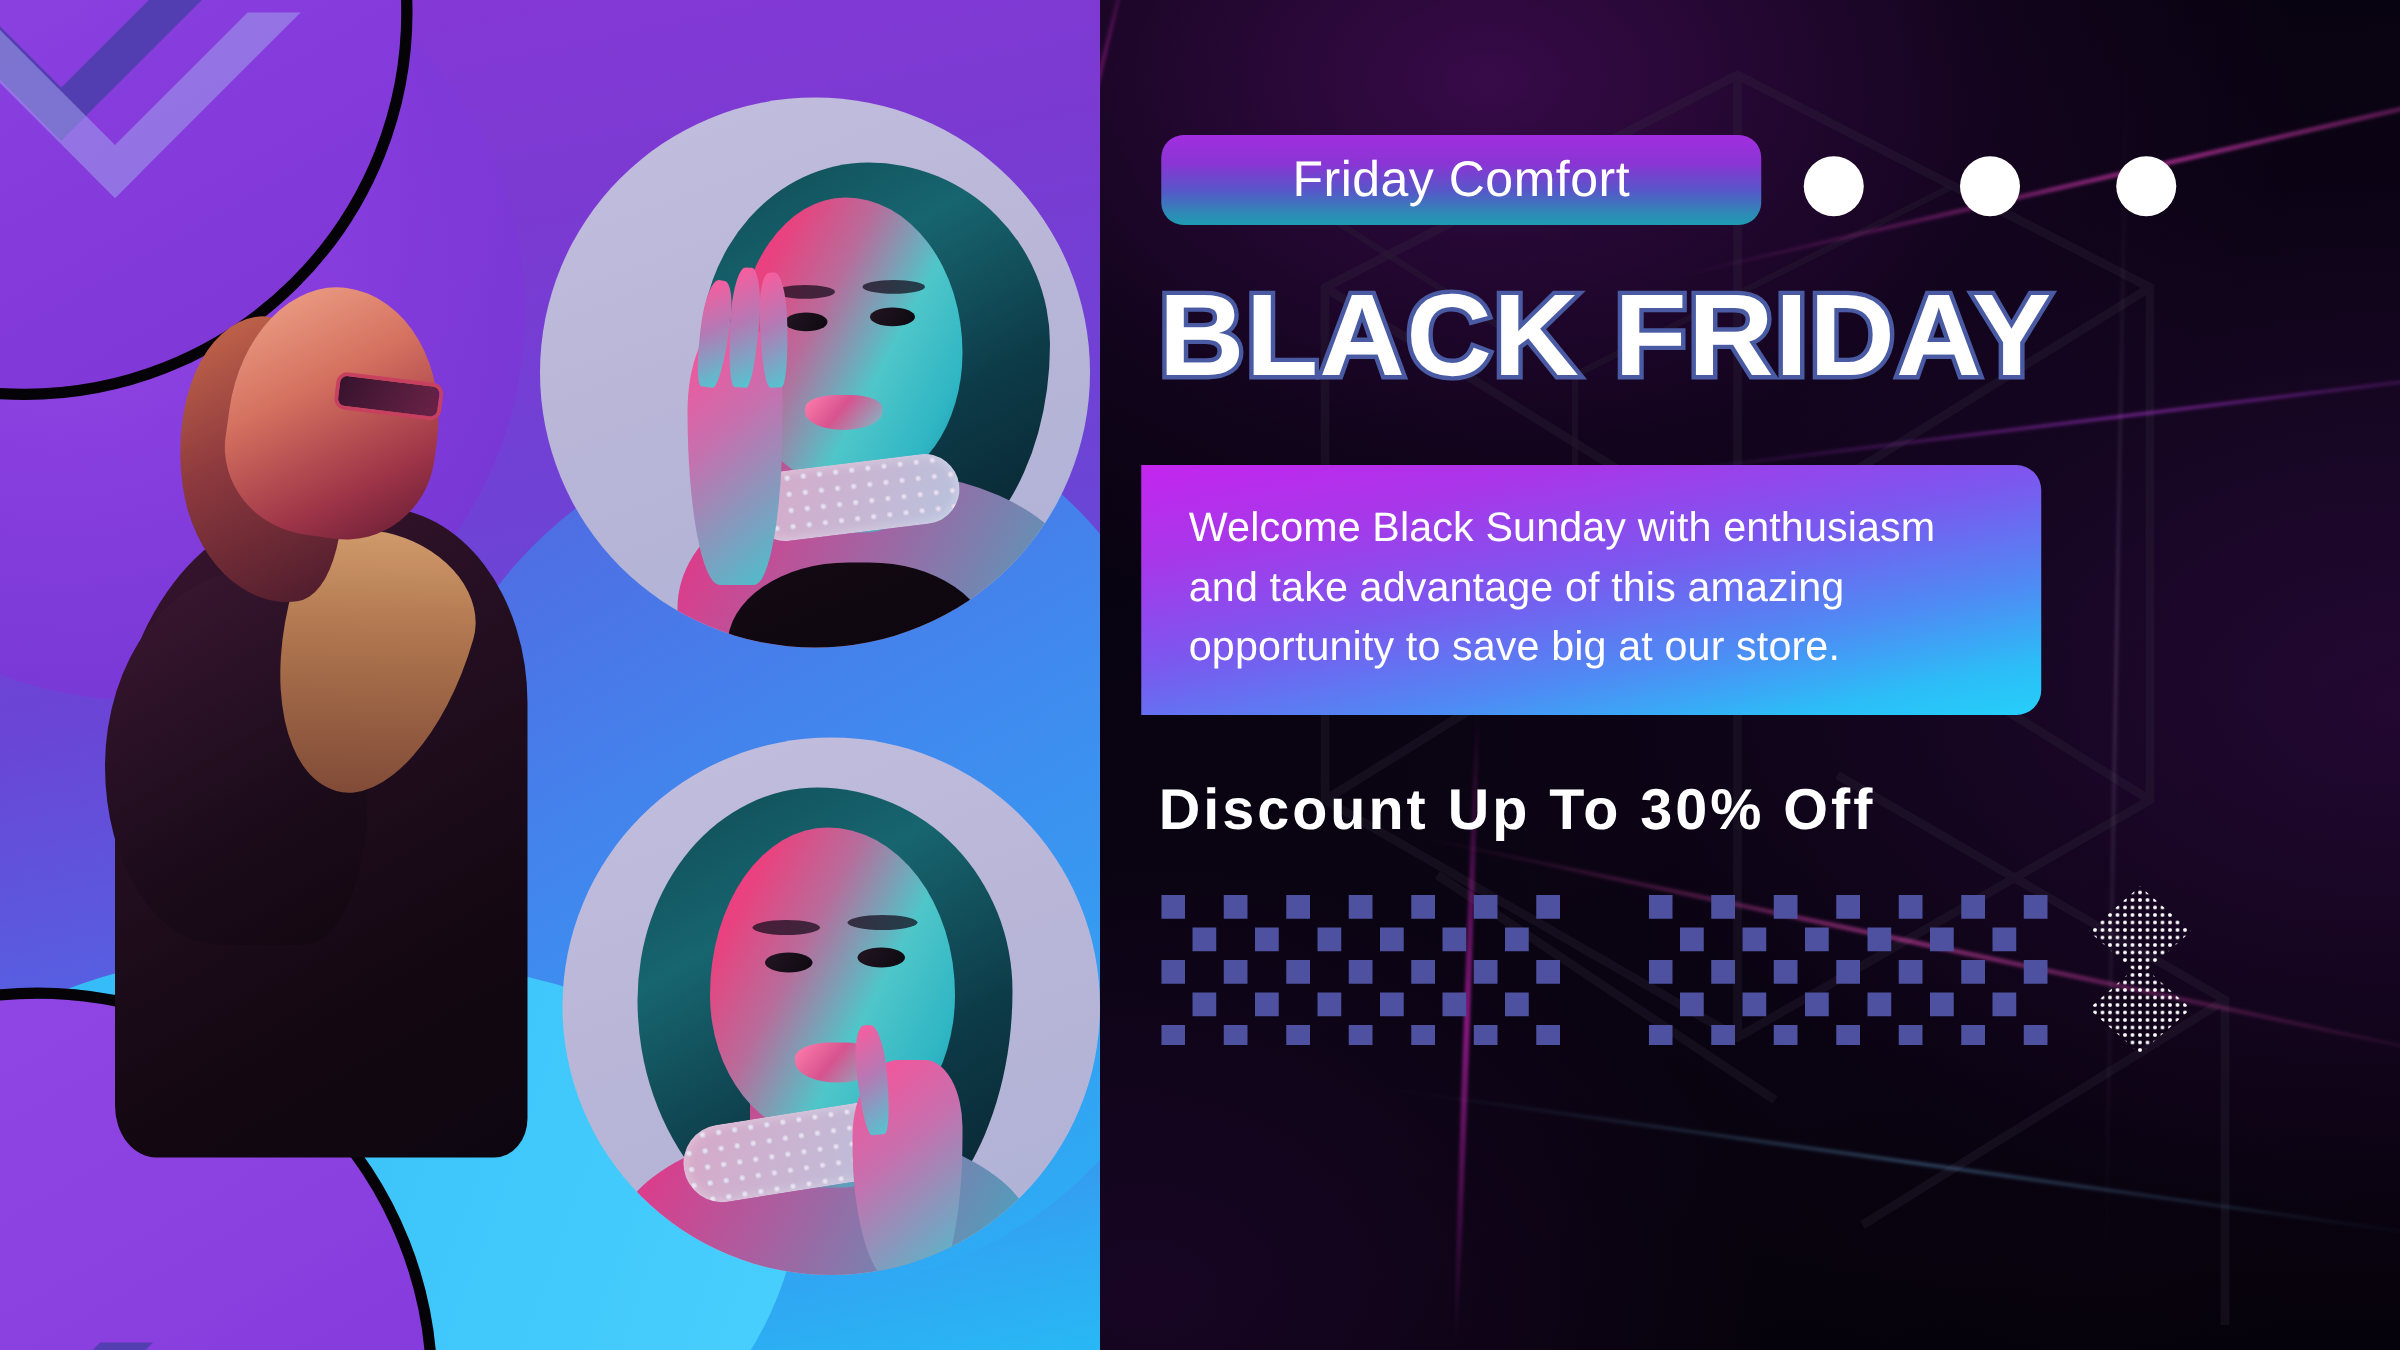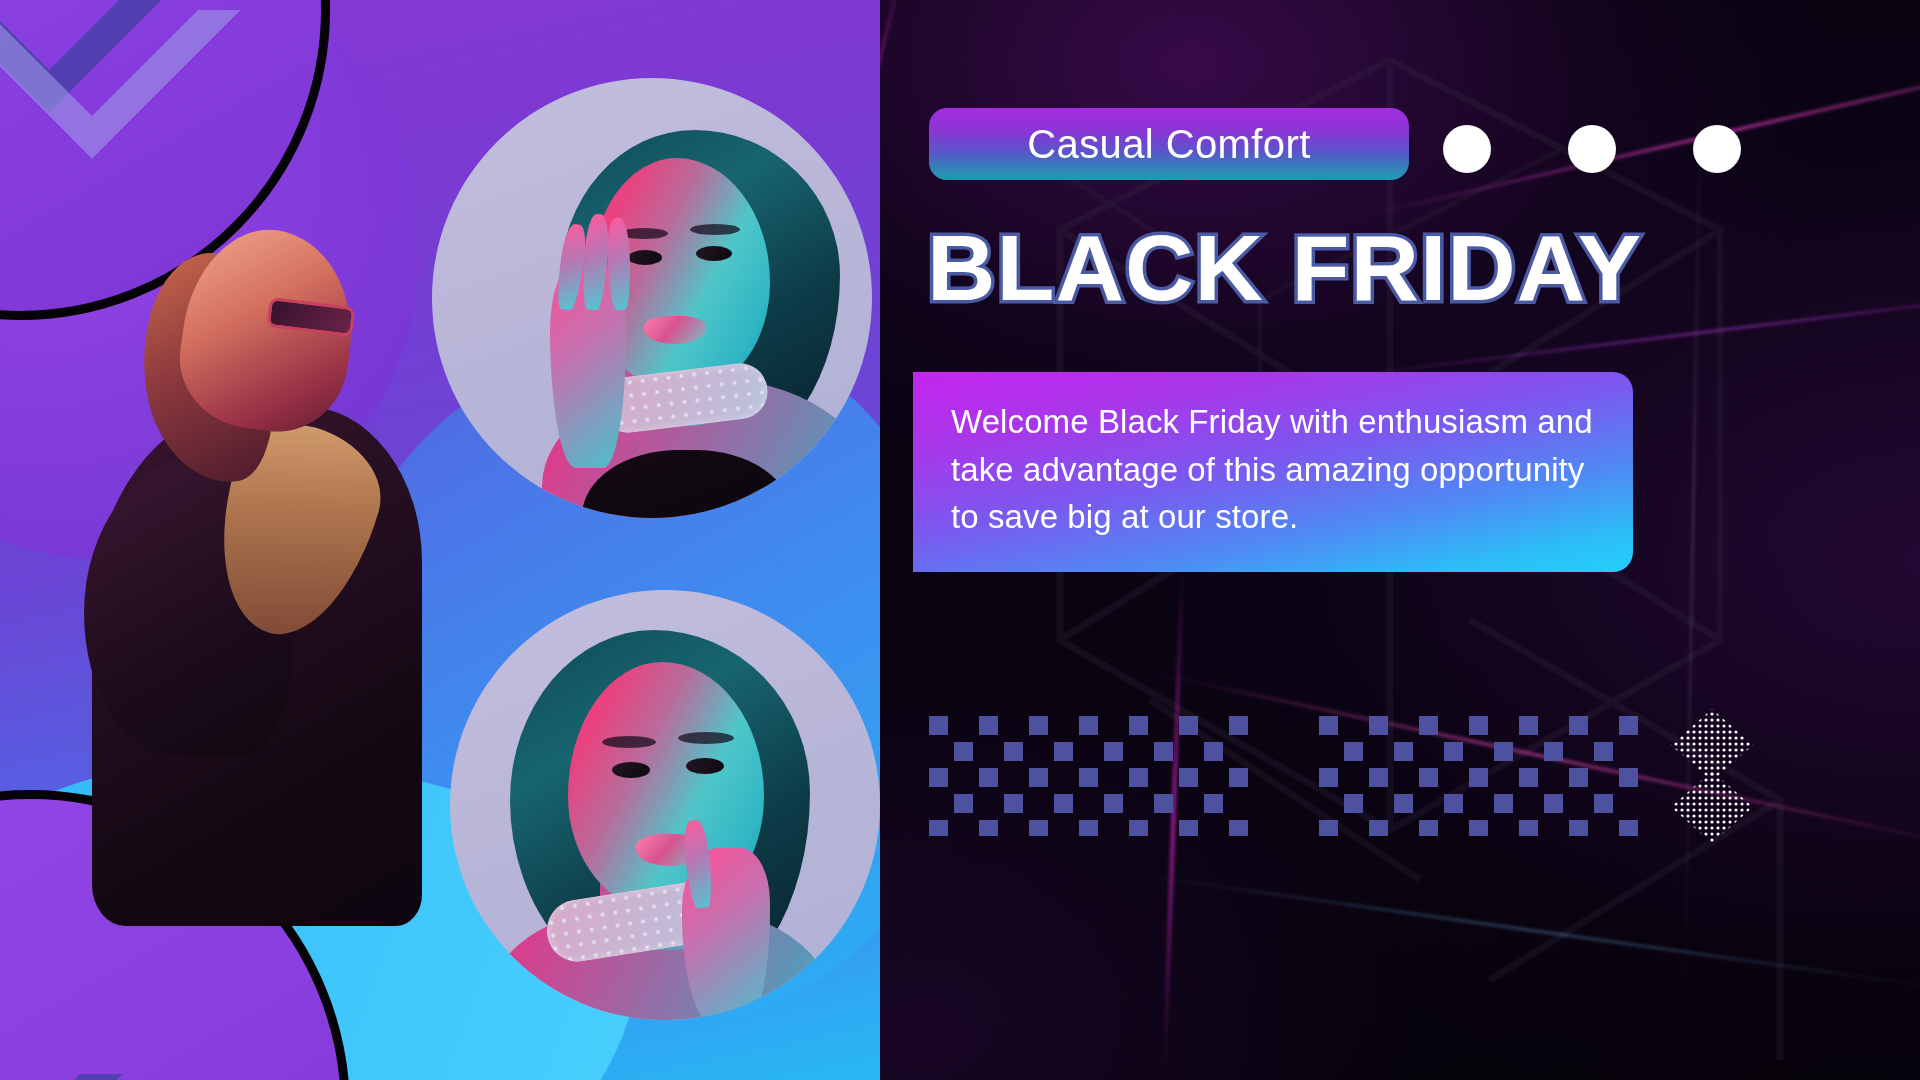--- a/index.html
+++ b/index.html
@@ -303,35 +303,36 @@
       <div class="pf-lip" style="left:186px;top:244px;width:68px;height:32px;"></div>
       <div class="pf-pearls" style="left:96px;top:300px;width:186px;height:62px;transform:rotate(-9deg);"></div>
       <div class="pf-hand" style="left:232px;top:258px;width:88px;height:180px;border-radius:42% 34% 30% 40% / 34% 30% 66% 62%;"></div>
       <div class="pf-finger" style="left:236px;top:230px;width:24px;height:88px;transform:rotate(-6deg);"></div>
     </div>
   </div>
 
   <div class="content">
 
     <div class="badge">
-      <span class="badge-text">Casual Comfort</span>
+      <span class="badge-text">Friday Comfort</span>
     </div>
 
     <div class="dots">
       <span class="dot"></span>
       <span class="dot"></span>
       <span class="dot"></span>
     </div>
 
     <div class="headline">BLACK FRIDAY</div>
 
     <div class="desc-box">
-      <p class="desc-text">Welcome Black Friday with enthusiasm and take advantage of this amazing opportunity to save big at our store.</p>
-    </div>
-
+      <p class="desc-text">Welcome Black Sunday with enthusiasm and take advantage of this amazing opportunity to save big at our store.</p>
+    </div>
+
+    <div class="discount">Discount Up To 30% Off</div>
 
     <div class="checker-wrap">
       <svg class="checker" viewBox="0 0 330 120">
         <g fill="#4e51a0">
           <rect x="0" y="0" width="19" height="19"></rect>
             <rect x="50" y="0" width="19" height="19"></rect>
             <rect x="100" y="0" width="19" height="19"></rect>
             <rect x="150" y="0" width="19" height="19"></rect>
             <rect x="200" y="0" width="19" height="19"></rect>
             <rect x="250" y="0" width="19" height="19"></rect>

